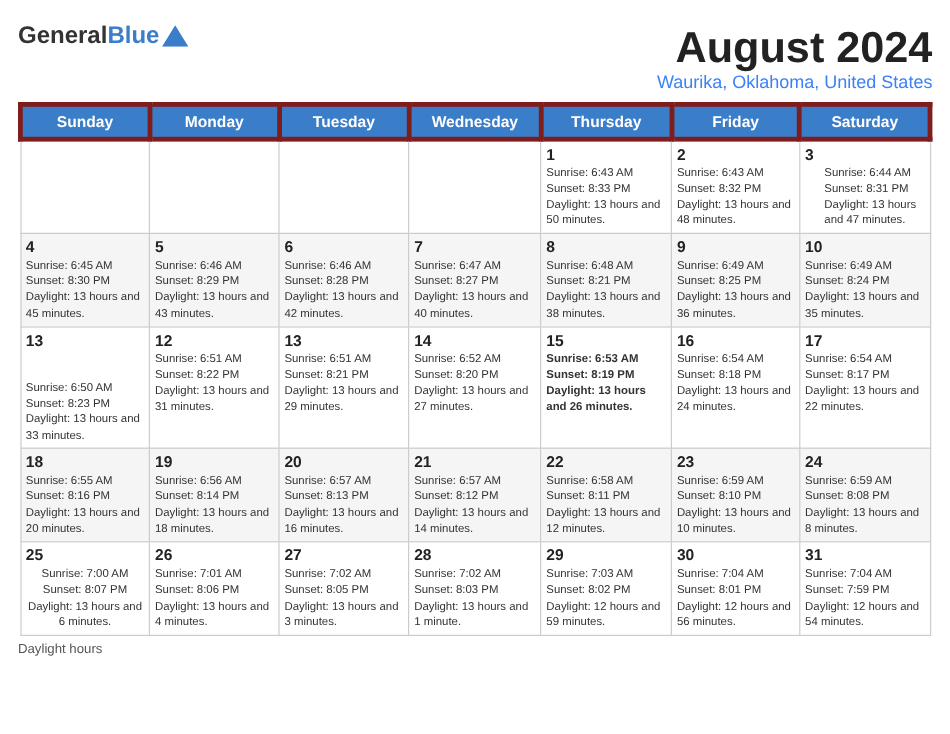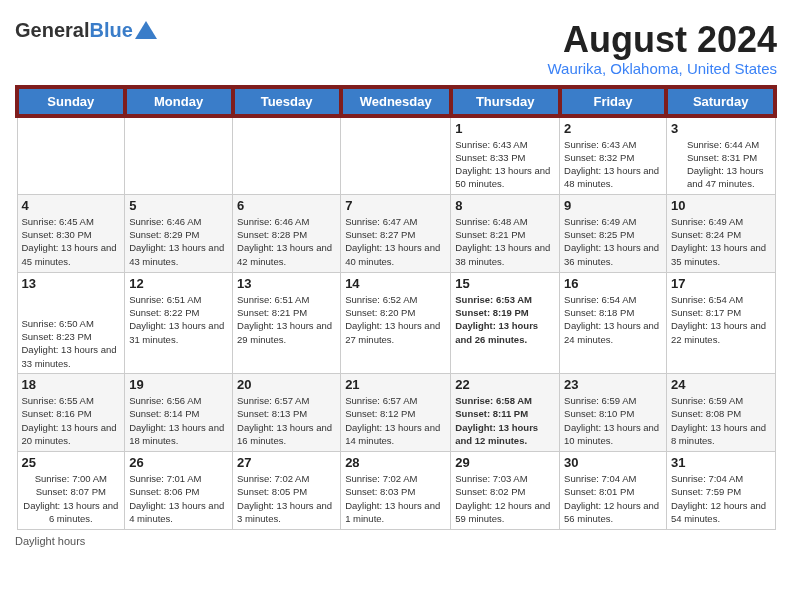--- a/index.html
+++ b/index.html
@@ -253,21 +253,21 @@
 Daylight: 13 hours and 16 minutes.</div>
           </td>
           <td>
             <span class="day-num">21</span>
             <div class="day-info" style="white-space: pre-line;">Sunrise: 6:57 AM
 Sunset: 8:12 PM
 Daylight: 13 hours and 14 minutes.</div>
           </td>
           <td>
             <span class="day-num">22</span>
-            <div class="day-info" style="white-space: pre-line; font-weight: bold;">Sunrise: 6:58 AM
+            <div class="day-info" style="white-space: pre-line;">Sunrise: 6:58 AM
 Sunset: 8:11 PM
 Daylight: 13 hours and 12 minutes.</div>
           </td>
           <td>
             <span class="day-num">23</span>
             <div class="day-info" style="white-space: pre-line;">Sunrise: 6:59 AM
 Sunset: 8:10 PM
 Daylight: 13 hours and 10 minutes.</div>
           </td>
           <td>

